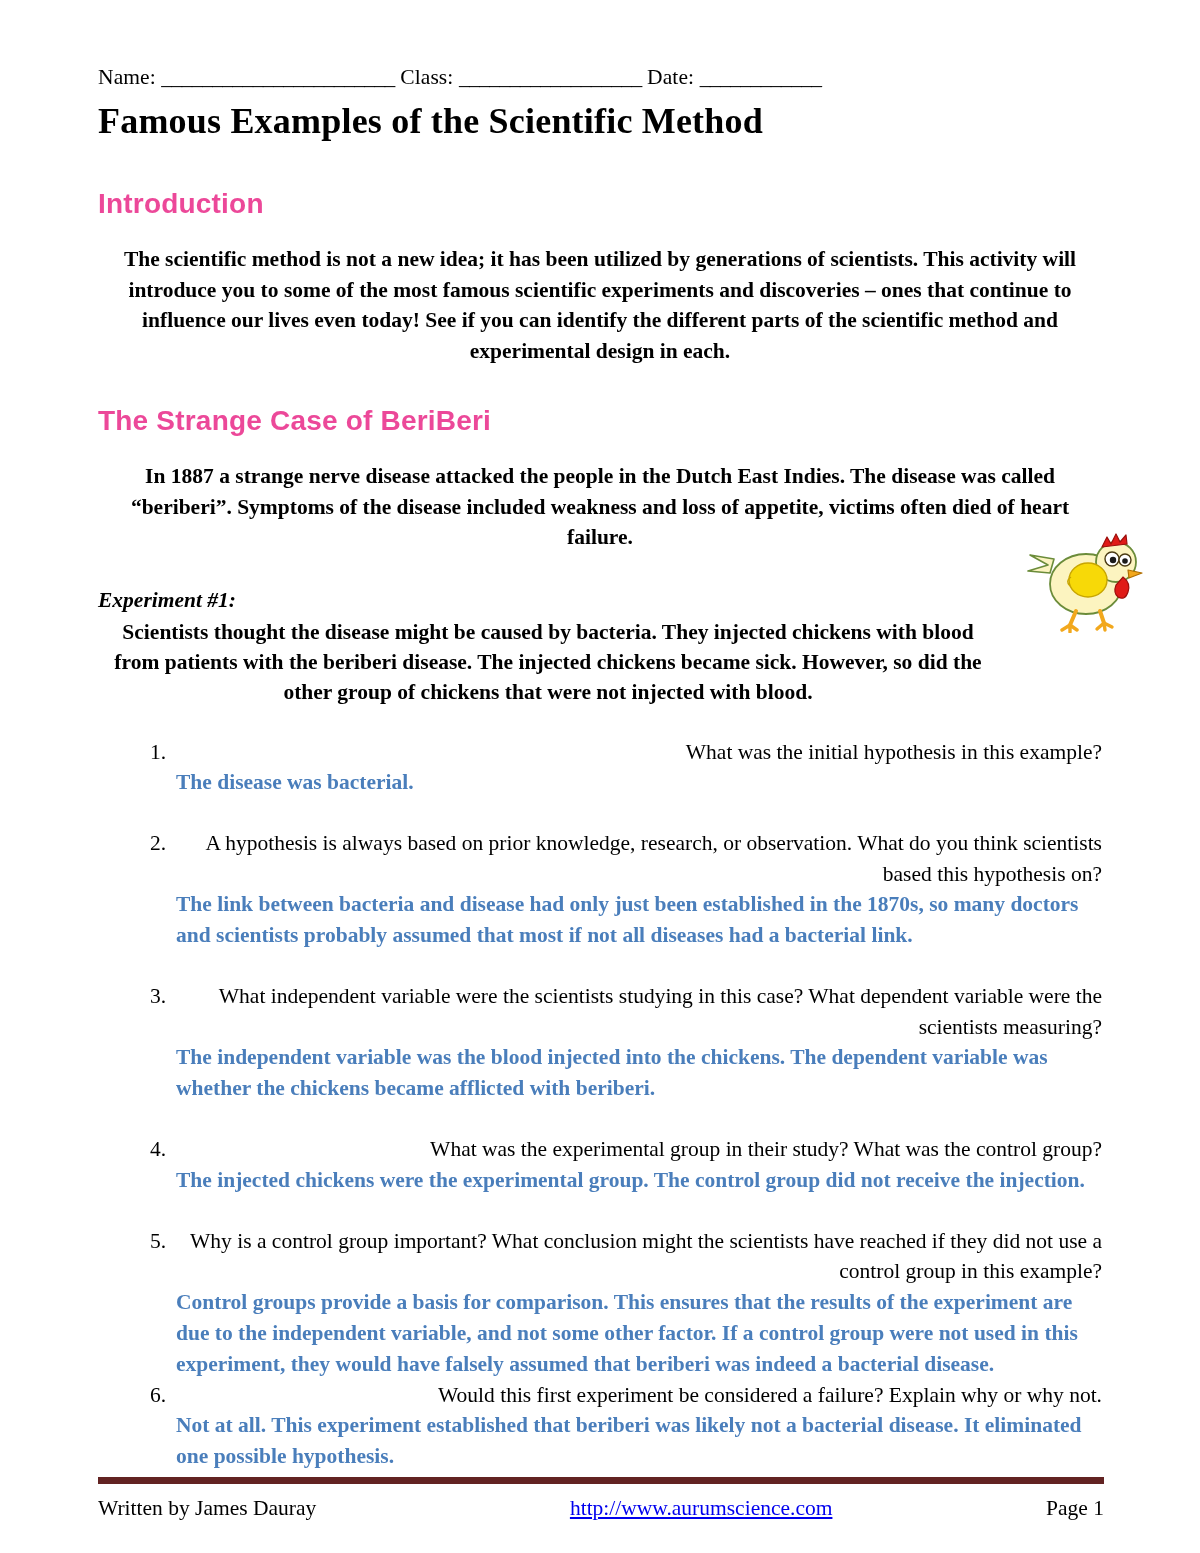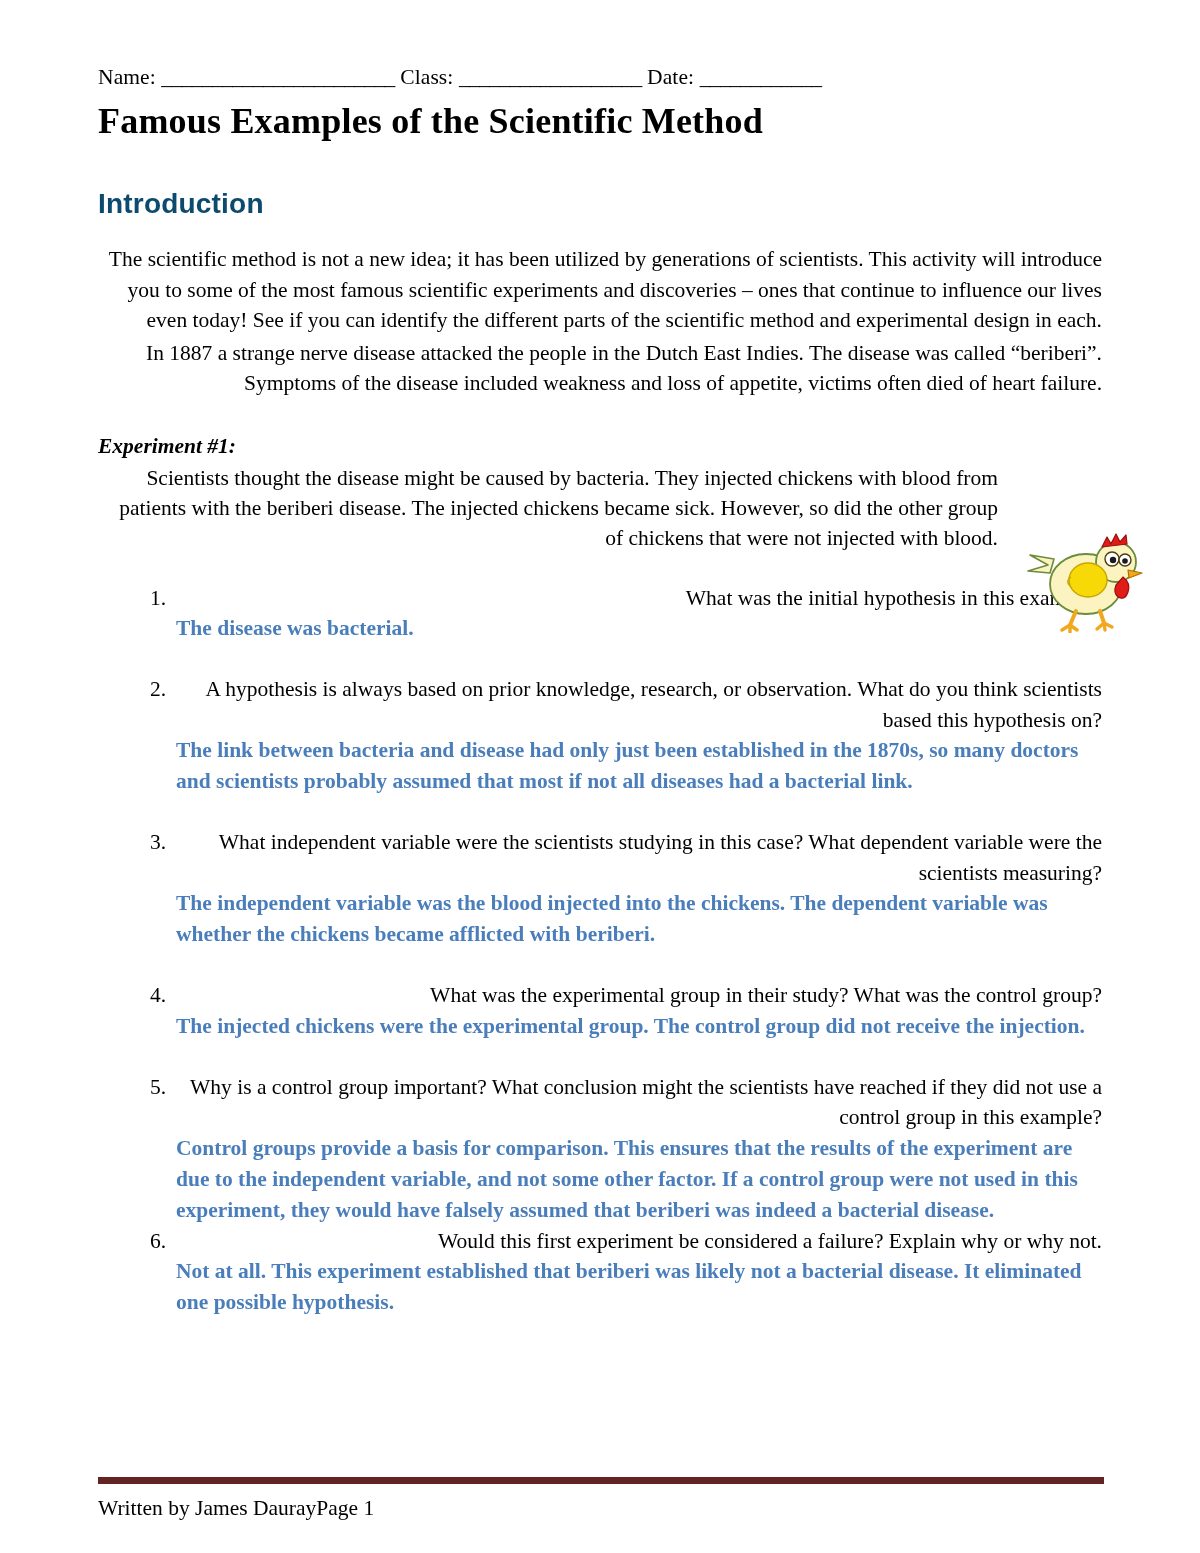--- a/index.html
+++ b/index.html
@@ -41,35 +41,36 @@
     font-size: 36px;
     font-weight: bold;
     line-height: 46px;
     margin: 6px 0 0 0;
     letter-spacing: 0.2px;
   }
 
   
   .section-head {
     font-family: "Liberation Sans", "DejaVu Sans", sans-serif;
-    color: #0c4a6e;
+    color: #ec4899;
     font-size: 28px;
     font-weight: bold;
     line-height: 34px;
     letter-spacing: 0.2px;
   }
   .sec-intro { margin-top: 43px; }
   .sec-beri  { margin-top: 38px; }
 
   
   p.body {
     font-size: 21.5px;
     line-height: 30.5px;
     margin: 2px 0 0 0;
-    text-align: right;
+    text-align: center;
+    font-weight: bold;
   }
   p.body.tight { line-height: 30px; }
 
   .exp-head {
     font-size: 21.5px;
     font-weight: bold;
     font-style: italic;
     line-height: 30px;
     margin-top: 32px;
   }
@@ -162,20 +163,21 @@
     <span class="blank">__________________</span>
     <span>Date:</span>
     <span class="blank">____________</span>
   </div>
 
   <h1 class="doc-title">Famous Examples of the Scientific Method</h1>
 
   <h2 class="section-head sec-intro">Introduction</h2>
   <p class="body">The scientific method is not a new idea; it has been utilized by generations of scientists.  This activity will introduce you to some of the most famous scientific experiments and discoveries – ones that continue to influence our lives even today!  See if you can identify the different parts of the scientific method and experimental design in each.</p>
 
+  <h2 class="section-head sec-beri">The Strange Case of BeriBeri</h2>
   <p class="body">In 1887 a strange nerve disease attacked the people in the Dutch East Indies. The disease was called “beriberi”. Symptoms of the disease included weakness and loss of appetite, victims often died of heart failure.</p>
 
   <div class="exp-head">Experiment #1:</div>
   <p class="body tight exp-body">Scientists thought the disease might be caused by bacteria. They injected chickens with blood from patients with the beriberi disease. The injected chickens became sick. However, so did the other group of chickens that were not injected with blood.</p>
 
   <ol class="questions">
       <li>
         <span class="q-text"><span>What was the initial hypothesis in this example?</span></span>
         <span class="answer">The disease was bacterial.</span>
       </li>
@@ -227,14 +229,15 @@
 
   <path d="M52 84 l-6 14" stroke="#F2A81D" stroke-width="4" fill="none" stroke-linecap="round"></path>
   <path d="M46 98 l-8 5 M46 98 l0 7 M46 98 l7 5" stroke="#F2A81D" stroke-width="3.4" fill="none" stroke-linecap="round"></path>
   <path d="M76 84 l4 12" stroke="#F2A81D" stroke-width="4" fill="none" stroke-linecap="round"></path>
   <path d="M80 96 l-7 6 M80 96 l1 7 M80 96 l8 4" stroke="#F2A81D" stroke-width="3.4" fill="none" stroke-linecap="round"></path>
 </svg>
 
 <div class="footer-rule"></div>
 <div class="footer">
   <span class="author">Written by James Dauray</span>
+  <span class="url">http://www.aurumscience.com</span>
   <span class="page-num">Page 1</span>
 </div>
 
 </body></html>

